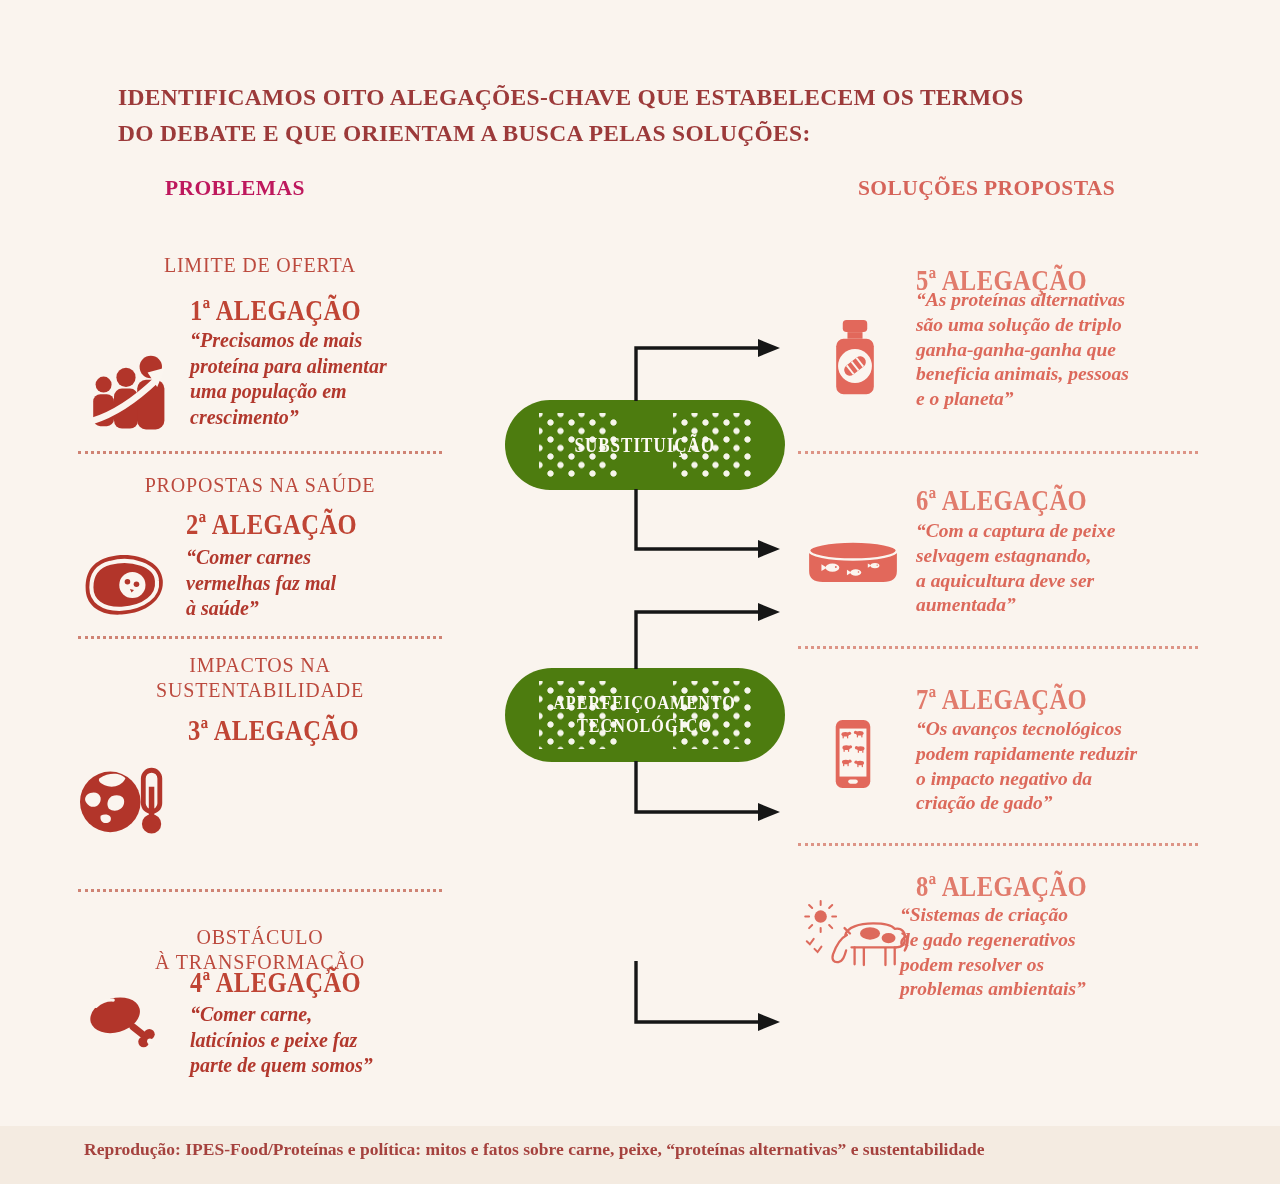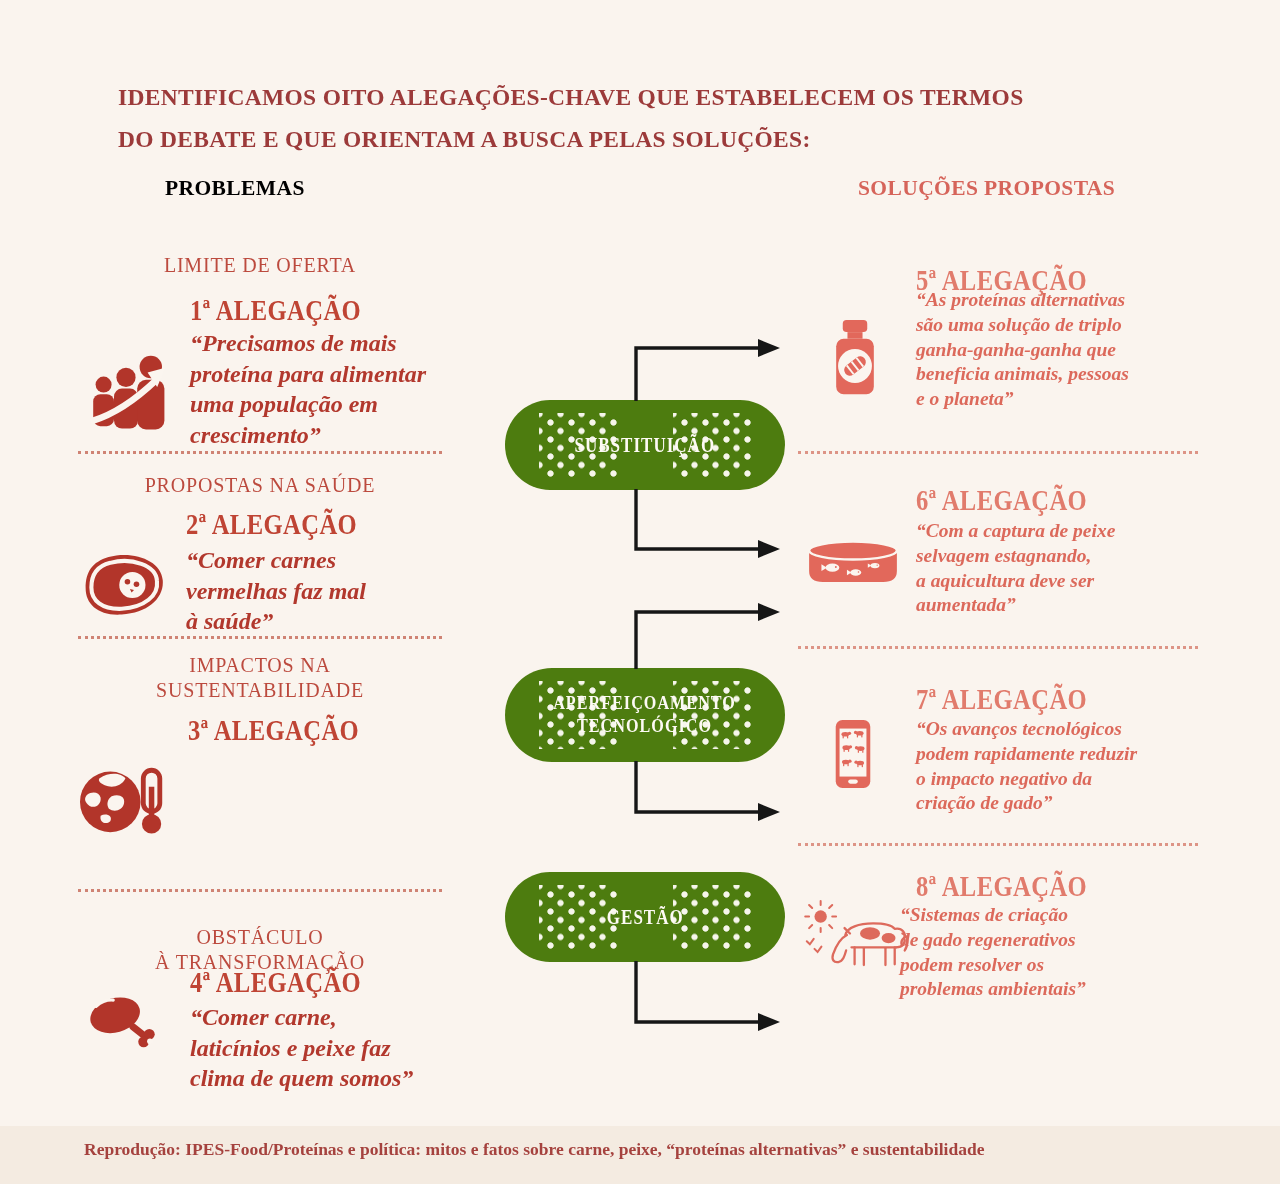--- a/index.html
+++ b/index.html
@@ -5,21 +5,21 @@
   html,body{margin:0;padding:0;background:#faf4ee;}
   #canvas{position:relative;width:1280px;height:1184px;background:#faf4ee;overflow:hidden;
           font-family:Liberation Serif, serif;}
   .abs{position:absolute;}
   .title{font-size:23.5px;font-weight:800;color:#9c3a3a;letter-spacing:.3px;white-space:nowrap;}
   .colhead{font-size:21.5px;font-weight:800;letter-spacing:.4px;white-space:nowrap;}
   .cat{color:#bc4a3e;font-size:20px;letter-spacing:.8px;text-align:center;white-space:pre-line;line-height:1.24;width:360px;}
   .stamp{font-weight:800;white-space:pre-line;transform:scaleX(.82);transform-origin:left top;font-size:30px;letter-spacing:.5px;line-height:1.05;}
   .stamp.left{color:#bf4434;}
   .stamp.right{color:#e17b6c;}
-  .quote{font-style:italic;font-weight:700;font-size:24px;line-height:1.28;white-space:pre-line;}
+  .quote{font-style:italic;font-weight:700;font-size:20px;line-height:1.28;white-space:pre-line;}
   .quote.left{color:#b2382d;}
   .quote.right{color:#dc695b;font-size:19.5px;line-height:1.27;}
   .dots{height:0;border-top:3.2px dotted #cf8374;}
   .dots.right{border-top-color:#dd9486;}
   .band{position:absolute;background:#4d7c0f;border-radius:48px;display:flex;align-items:center;justify-content:center;}
   .band-label{color:#fdfaf4;font-weight:800;font-size:20px;letter-spacing:1.2px;text-align:center;
               white-space:pre-line;line-height:1.2;transform:scaleX(.85);transform-origin:center;}
   .dotzone{position:absolute;top:13px;bottom:13px;width:78px;
     background-image:radial-gradient(circle,rgba(255,252,247,.95) 2.7px,rgba(255,252,247,0) 3.6px),
                      radial-gradient(circle,rgba(255,252,247,.95) 2.7px,rgba(255,252,247,0) 3.6px);
@@ -27,23 +27,23 @@
   .caption-strip{position:absolute;left:0;top:1126px;width:1280px;height:58px;background:#f4ebe1;}
   .caption{font-size:17.5px;font-weight:700;color:#a5423e;white-space:nowrap;}
   svg{display:block;}
 </style>
 </head>
 <body>
 
 <div id="canvas">
 
   <div class="abs title" style="left:118px;top:84px;">IDENTIFICAMOS OITO ALEGAÇÕES-CHAVE QUE ESTABELECEM OS TERMOS</div>
-  <div class="abs title" style="left:118px;top:126px;">DO DEBATE E QUE ORIENTAM A BUSCA PELAS SOLUÇÕES:</div>
-
-  <div class="abs colhead" style="left:165px;top:176px;color:#000000;">PROBLEMAS</div>
+  <div class="abs title" style="left:118px;top:120px;">DO DEBATE E QUE ORIENTAM A BUSCA PELAS SOLUÇÕES:</div>
+
+  <div class="abs colhead" style="left:165px;top:176px;color:#be185d;">PROBLEMAS</div>
   <div class="abs colhead" style="left:858px;top:176px;color:#d6645a;">SOLUÇÕES PROPOSTAS</div>
 
   <div class="abs cat" style="left:80px;top:253px;">LIMITE DE OFERTA</div>
   <div class="abs stamp left" style="left:190px;top:294px;">1ª ALEGAÇÃO</div>
   <div class="abs quote left" style="left:190px;top:328px;">“Precisamos de mais
 proteína para alimentar
 uma população em
 crescimento”</div>
   <svg class="abs" style="left:90px;top:347px;" width="80" height="92" viewBox="0 0 100 115">
     <g fill="#b2352a">
@@ -89,21 +89,21 @@
     <rect x="100" y="30" width="8" height="44" fill="#b2352a"></rect>
     <circle cx="104" cy="84" r="14" fill="#b2352a"></circle>
   </svg>
   <div class="abs dots" style="left:78px;top:889px;width:364px;"></div>
 
   <div class="abs cat" style="left:80px;top:905px;margin-top:20px;">OBSTÁCULO
 À TRANSFORMAÇÃO</div>
   <div class="abs stamp left" style="left:190px;top:966px;">4ª ALEGAÇÃO</div>
   <div class="abs quote left" style="left:190px;top:1002px;">“Comer carne,
 laticínios e peixe faz
-clima de quem somos”</div>
+parte de quem somos”</div>
   <svg class="abs" style="left:86px;top:995px;" width="76" height="57" viewBox="0 0 120 90">
     <ellipse cx="46" cy="32" rx="40" ry="27" transform="rotate(-16 46 32)" fill="#b2352a"></ellipse>
     <path d="M16,18 q12,-11 27,-10" stroke="#fbf5ef" stroke-width="5" fill="none" stroke-linecap="round"></path>
     <path d="M74,50 L94,66" stroke="#b2352a" stroke-width="11" stroke-linecap="round"></path>
     <circle cx="100" cy="62" r="8.5" fill="#b2352a"></circle>
     <circle cx="91" cy="74" r="8.5" fill="#b2352a"></circle>
     <circle cx="101" cy="73" r="4.5" fill="#fbf5ef"></circle>
   </svg>
 
   <div class="abs stamp right" style="left:916px;top:264px;">5ª ALEGAÇÃO</div>
@@ -223,25 +223,20 @@
     <div class="dotzone" style="left:34px;"></div>
     <div class="dotzone" style="right:34px;"></div>
     <div class="band-label">SUBSTITUIÇÃO</div>
   </div>
   <div class="band" style="left:505px;top:668px;width:280px;height:94px;">
     <div class="dotzone" style="left:34px;"></div>
     <div class="dotzone" style="right:34px;"></div>
     <div class="band-label" style="font-size:19px;">APERFEIÇOAMENTO
 TECNOLÓGICO</div>
   </div>
-  <div class="band" style="left:505px;top:872px;width:280px;height:90px;">
-    <div class="dotzone" style="left:34px;"></div>
-    <div class="dotzone" style="right:34px;"></div>
-    <div class="band-label">GESTÃO</div>
-  </div>
 
   <svg class="abs" style="left:0;top:0;pointer-events:none;" width="1280" height="1184" viewBox="0 0 1280 1184">
     <g stroke="#161616" stroke-width="3.4" fill="none">
       <path d="M636,401 L636,348 L760,348"></path>
       <path d="M636,489 L636,549 L760,549"></path>
       <path d="M636,669 L636,612 L760,612"></path>
       <path d="M636,761 L636,812 L760,812"></path>
       <path d="M636,961 L636,1022 L760,1022"></path>
     </g>
     <g fill="#161616">

